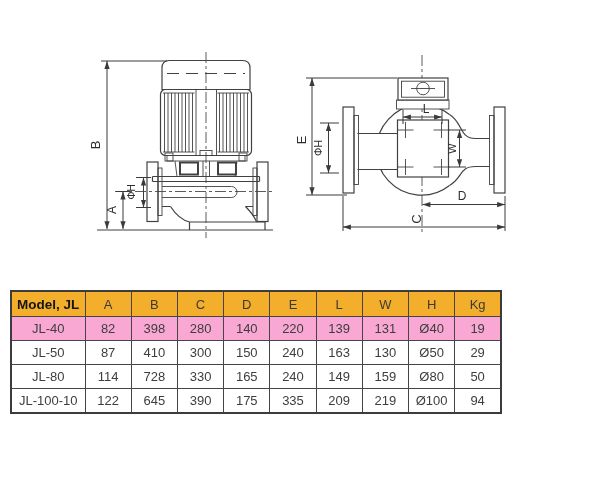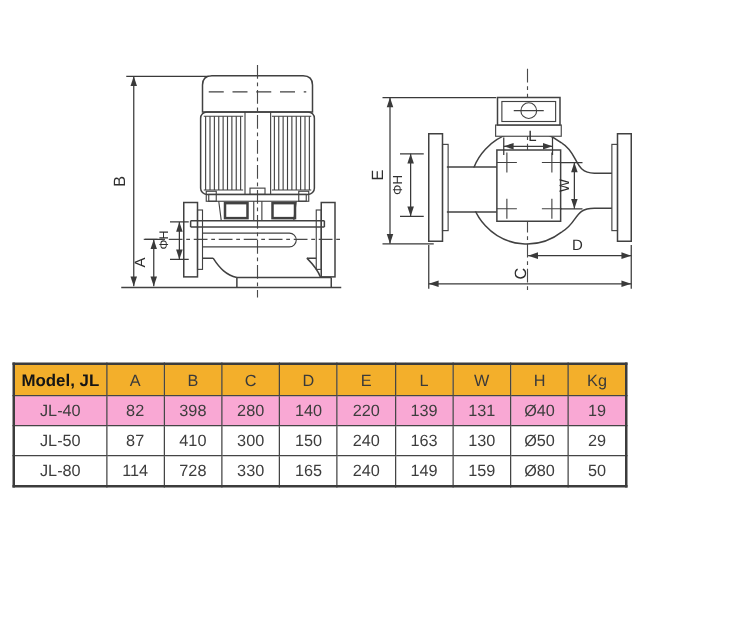--- a/index.html
+++ b/index.html
@@ -222,14 +222,26 @@
       <td>114</td>
       <td>728</td>
       <td>330</td>
       <td>165</td>
       <td>240</td>
       <td>149</td>
       <td>159</td>
       <td>Ø80</td>
       <td>50</td>
     </tr>
+    <tr>
+      <td>JL-100-10</td>
+      <td>122</td>
+      <td>645</td>
+      <td>390</td>
+      <td>175</td>
+      <td>335</td>
+      <td>209</td>
+      <td>219</td>
+      <td>Ø100</td>
+      <td>94</td>
+    </tr>
   </tbody>
 </table>
 
 </body></html>

